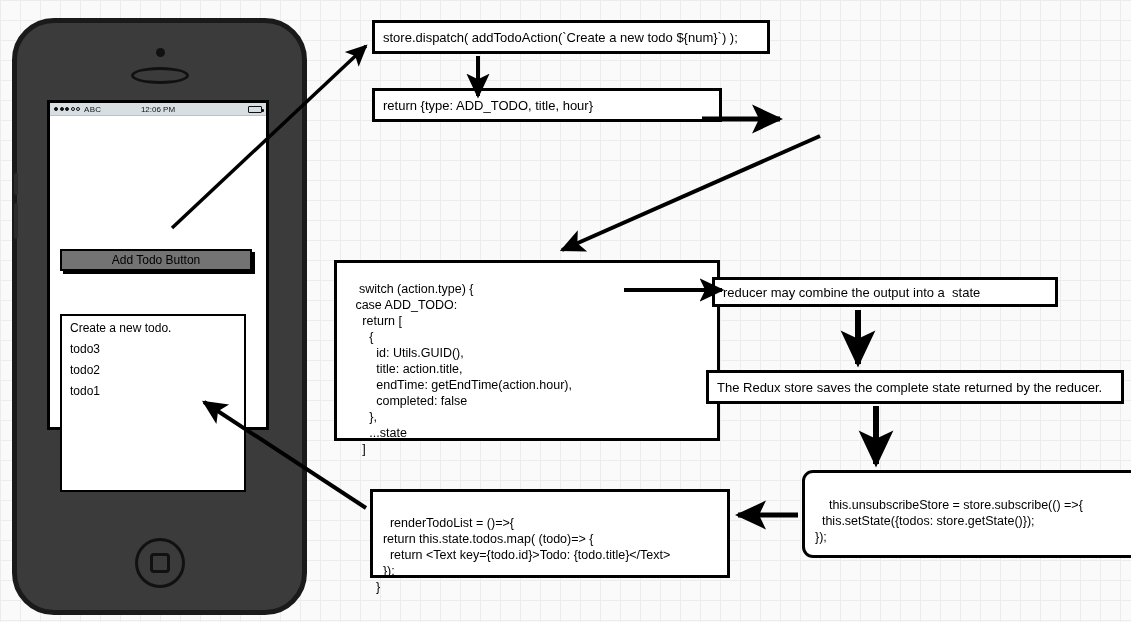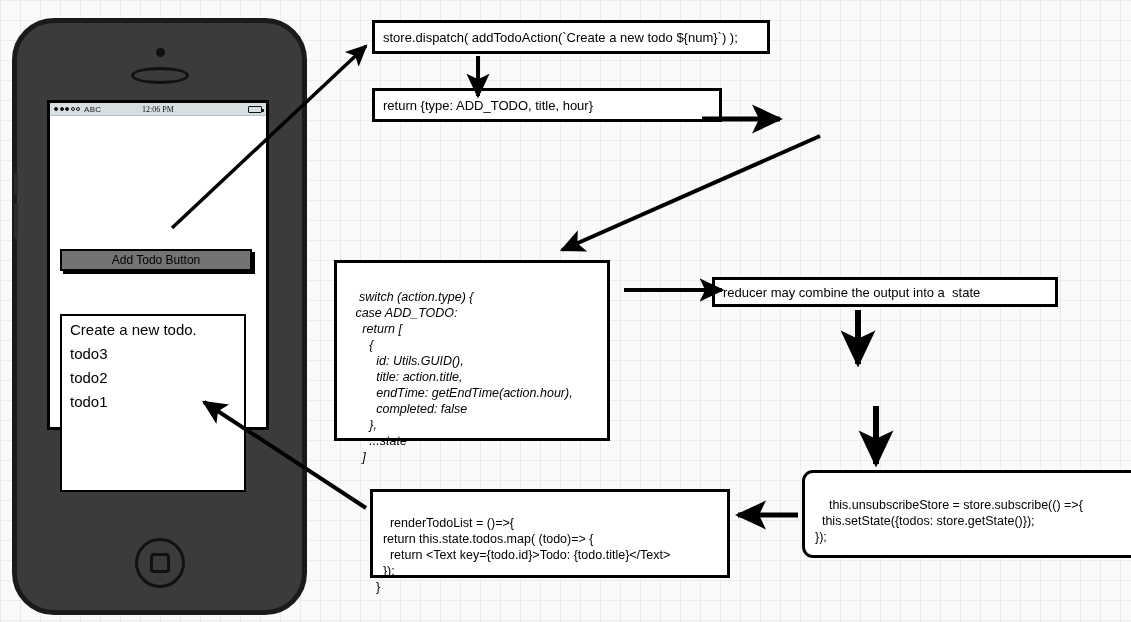--- a/index.html
+++ b/index.html
@@ -64,21 +64,21 @@
   .status-bar{
     height:13px;background:#d8dfe3;border-bottom:1px solid #b9c2c7;
     display:flex;align-items:center;padding:0 4px;box-sizing:border-box;
     font-size:8px;color:#111;
   }
   .sig-dots{display:inline-flex;gap:1.5px;align-items:center;margin-right:4px;}
   .dot{width:4px;height:4px;border-radius:50%;border:1px solid #111;box-sizing:border-box;}
   .dot.on{background:#111;}
   .dot.off{background:transparent;}
   .carrier{font-size:8px;letter-spacing:.3px;}
-  .clock{position:absolute;left:50%;transform:translateX(-50%);font-size:8px;font-family:Liberation Serif, serif;}
+  .clock{position:absolute;left:50%;transform:translateX(-50%);font-size:8px;}
   .battery{
     margin-left:auto;width:14px;height:7px;border:1px solid #111;border-radius:1px;
     position:relative;box-sizing:border-box;padding:1px;
   }
   .battery:after{
     content:"";position:absolute;right:-3px;top:2px;width:2px;height:3px;background:#111;
     border-radius:0 1px 1px 0;
   }
   .battery-fill{width:75%;height:100%;background:#111;}
   .screen-body{position:relative;height:calc(100% - 14px);}
@@ -88,21 +88,21 @@
     background:#737373;border:2px solid #000;box-sizing:border-box;
     display:flex;align-items:center;justify-content:center;
     font-size:12px;color:#000;
     box-shadow:3px 3px 0 #000;
   }
   .todo-list{
     position:absolute;left:10px;top:198px;width:186px;height:178px;
     background:#fff;border:2px solid #000;box-sizing:border-box;
     padding:6px 8px;
   }
-  .todo-item{font-size:15px;color:#000;margin-bottom:9px;line-height:1;}
+  .todo-item{font-size:12px;color:#000;margin-bottom:9px;line-height:1;}
 
   .home-btn{
     position:absolute;left:50%;bottom:22px;margin-left:-25px;
     width:50px;height:50px;border:3px solid #111;border-radius:50%;
     box-sizing:border-box;display:flex;align-items:center;justify-content:center;
   }
   .home-sq{width:20px;height:20px;border:3px solid #111;border-radius:4px;box-sizing:border-box;}
   .vol-btn{position:absolute;left:-3px;background:#2c2c2c;width:4px;border-radius:2px;}
 </style>
 </head>
@@ -153,38 +153,41 @@
 
   <div class="box center" style="left:372px;top:20px;width:398px;height:34px;">
     <span>store.dispatch( addTodoAction(`Create a new todo ${num}`) );</span>
   </div>
 
   <div class="box center" style="left:372px;top:88px;width:350px;height:34px;">
     <span>return {type: ADD_TODO, title, hour}</span>
   </div>
 
 
-  <div class="box code" style="left:334px;top:260px;width:276px;height:181px;padding:10px 8px;font-style:italic;">
+  <div class="box code" style="left:334px;top:260px;width:386px;height:181px;padding:2px 8px;">
     <span>switch (action.type) {
    case ADD_TODO:
      return [
        {
          id: Utils.GUID(),
          title: action.title,
          endTime: getEndTime(action.hour),
          completed: false
        },
        ...state
      ]</span>
   </div>
 
   <div class="box center" style="left:712px;top:277px;width:346px;height:30px;">
     <span>reducer may combine the output into a  state</span>
   </div>
 
+  <div class="box center" style="left:706px;top:370px;width:418px;height:34px;">
+    <span>The Redux store saves the complete state returned by the reducer.</span>
+  </div>
 
   <div class="box code" style="left:802px;top:470px;width:354px;height:88px;padding:8px 10px;border-radius:11px;">
     <span>this.unsubscribeStore = store.subscribe(() =&gt;{
   this.setState({todos: store.getState()});
 });</span>
   </div>
 
   <div class="box code" style="left:370px;top:489px;width:360px;height:89px;padding:7px 3px;">
     <span>renderTodoList = ()=&gt;{
   return this.state.todos.map( (todo)=&gt; {

